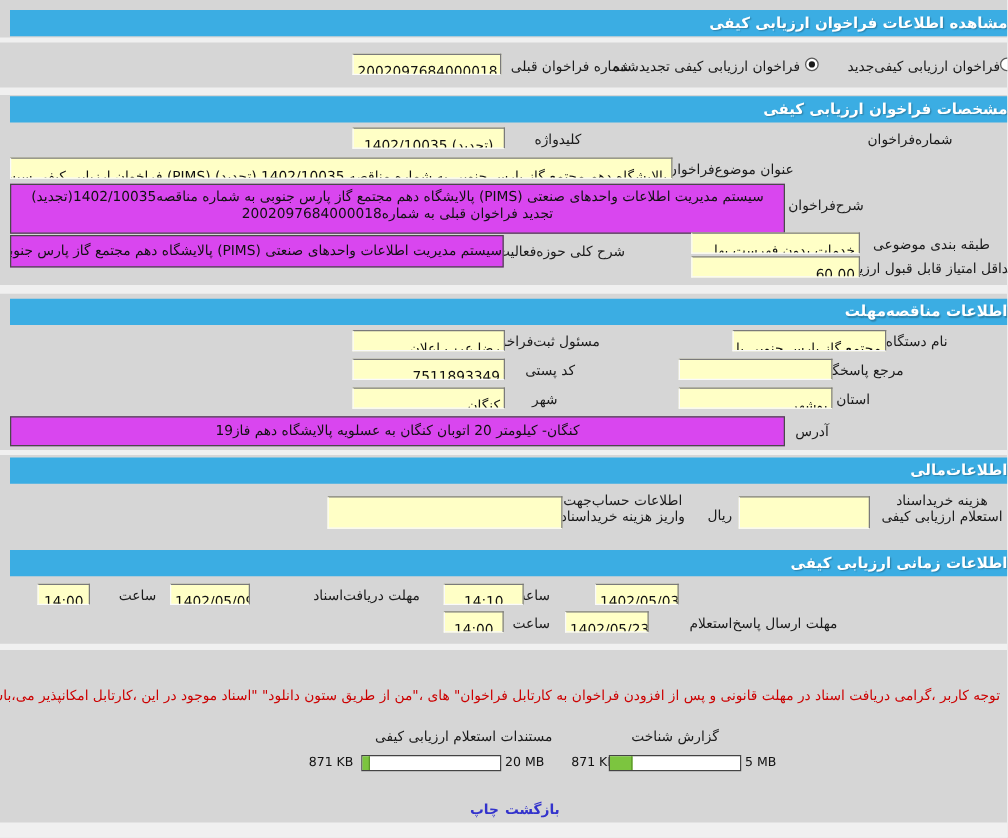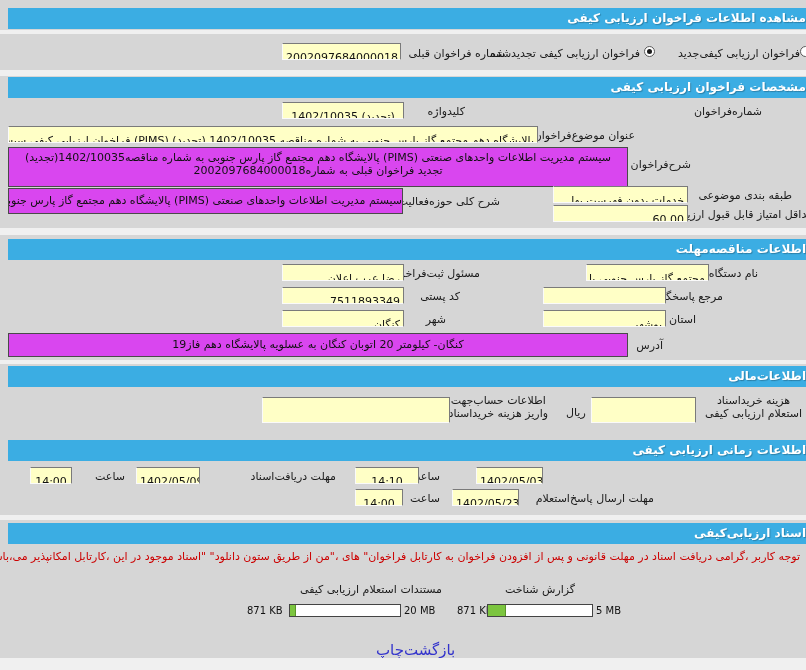--- a/index.html
+++ b/index.html
@@ -41,21 +41,21 @@
   .warning{position:absolute;color:#CC0000;font-size:11px;white-space:nowrap;}
   .grouplabel{position:absolute;font-size:11px;color:#1a1a1a;white-space:nowrap;}
   .num{direction:ltr;unicode-bidi:embed;}
   .psize{position:absolute;font-size:10px;color:#111;direction:ltr;white-space:nowrap;}
   .ptrack{
     position:absolute;height:13px;background:#fff;border:1px solid #444;
     box-sizing:border-box;direction:ltr;
   }
   .pfill{height:100%;background:#7CC53F;border-right:1px solid #5a9428;box-sizing:border-box;}
   .link{
-    position:absolute;color:#3333CC;font-weight:normal;font-size:15px;
+    position:absolute;color:#3333CC;font-weight:bold;font-size:11px;
     cursor:pointer;white-space:nowrap;text-align:right;
   }
   .twoline{text-align:center;line-height:13px;}
 </style>
 </head>
 <body>
 
 <div id="page">
 
   <div class="bar" style="top:8px;">مشاهده اطلاعات فراخوان ارزیابی کیفی</div>
@@ -136,28 +136,27 @@
 
   <div class="yf num center" style="left:452px;top:467px;width:67px;margin-left:24px;">1402/05/03</div>
   <span class="lbl" style="right:366px;top:470px;">ساعت</span>
   <div class="yf num center" style="left:355px;top:467px;width:64px;">14:10</div>
 
   <span class="lbl" style="right:470px;top:470px;">مهلت  دریافت‌اسناد</span>
   <div class="yf num center" style="left:136px;top:467px;width:64px;">1402/05/09</div>
   <span class="lbl" style="right:681px;top:470px;">ساعت</span>
   <div class="yf num center" style="left:30px;top:467px;width:42px;">14:00</div>
 
-  <span class="lbl" style="right:152px;top:492px;">مهلت  ارسال  پاسخ‌استعلام</span>
+  <span class="lbl" style="right:136px;top:492px;">مهلت  ارسال  پاسخ‌استعلام</span>
   <div class="yf num center" style="left:452px;top:489px;width:67px;">1402/05/23</div>
   <span class="lbl" style="right:366px;top:492px;">ساعت</span>
   <div class="yf num center" style="left:355px;top:489px;width:48px;">14:00</div>
 
   <div class="wsep" style="top:515px;height:5px;"></div>
 
-  <div class="bar" style="top:523px;">اسناد ارزیابی‌کیفی</div>
 
   <div class="warning" style="right:6px;top:550px;">توجه کاربر ،گرامی دریافت اسناد در مهلت قانونی و پس از افزودن فراخوان به کارتابل فراخوان" های ،"من از طریق ستون دانلود" "اسناد موجود در این ،کارتابل امکانپذیر می،باشد</div>
 
   <span class="grouplabel" style="left:300px;top:583px;">مستندات  استعلام  ارزیابی کیفی</span>
   <span class="psize" style="left:247px;top:605px;">871 KB</span>
   <div class="ptrack" style="left:289px;top:604px;width:112px;">
     <div class="pfill" style="width: 5%;"></div>
   </div>
   <span class="psize" style="left:404px;top:605px;">20 MB</span>
 

